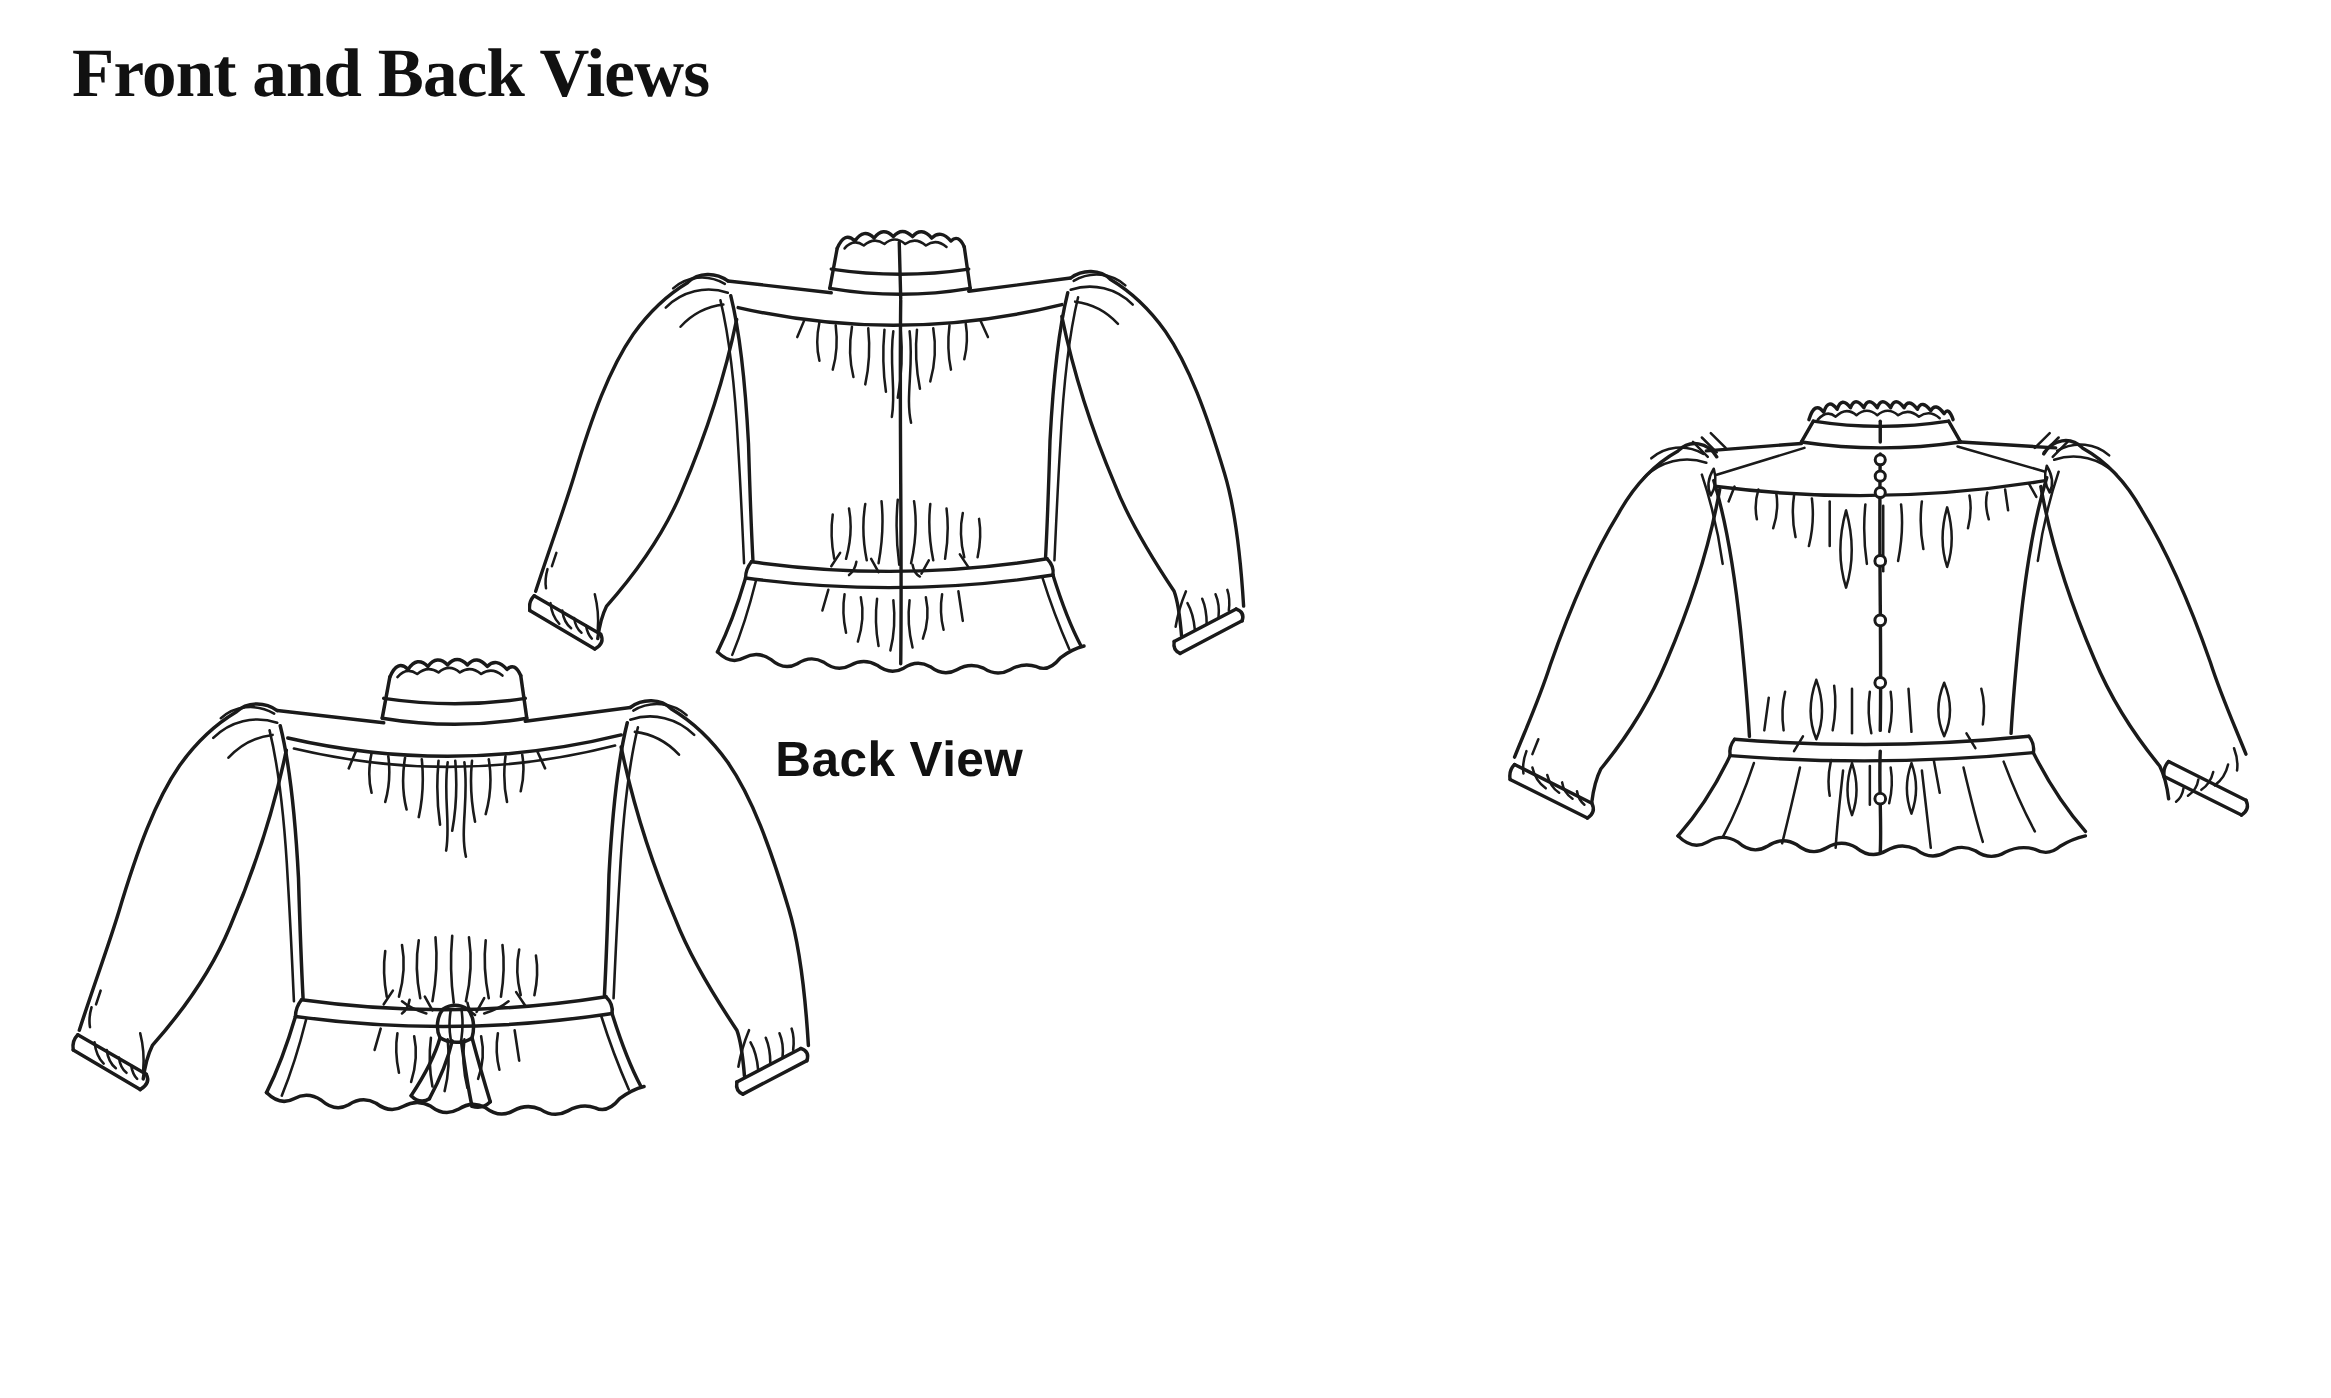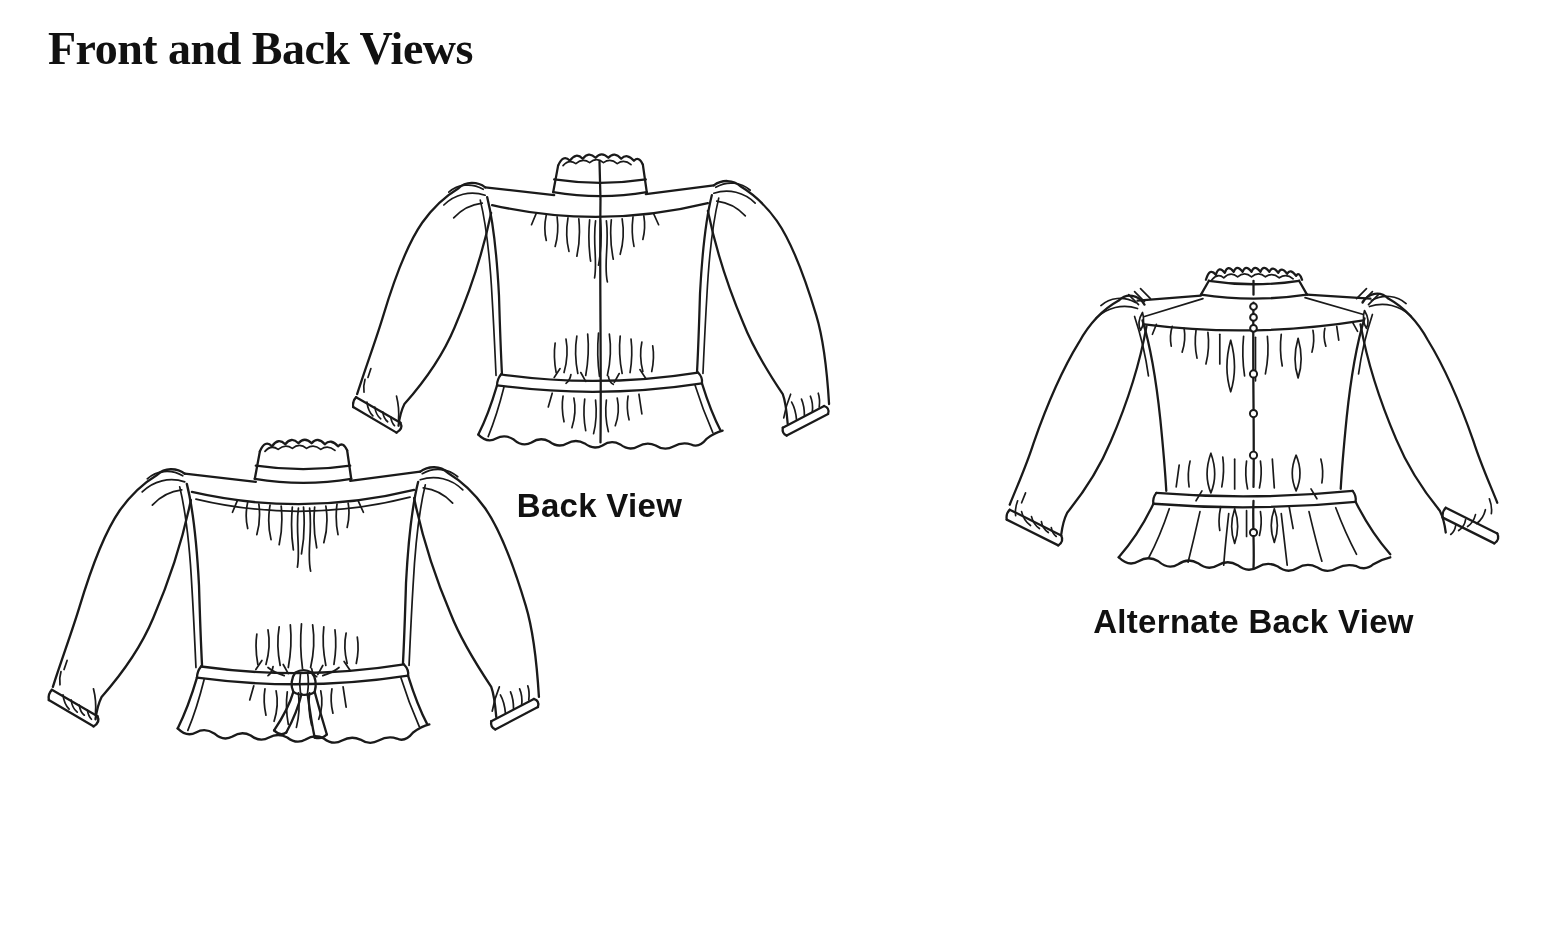--- a/index.html
+++ b/index.html
@@ -355,16 +355,15 @@
         <path d="M441,265 L493,291"></path>
         <path d="M444,255 Q440,259 441,265"></path>
         <path d="M496,281 Q499,287 493,291"></path>
         <path class="fine" d="M484,257 q-2,9 -9,14"></path>
         <path class="fine" d="M474,262 q-2,8 -8,12"></path>
         <path class="fine" d="M464,267 q-1,7 -7,11"></path>
         <path class="fine" d="M454,273 q-1,6 -5,9"></path>
         <path class="fine" d="M488,246 q3,8 2,15"></path>
       </g>
     </svg>
-    <figcaption>Alternate Back View</figcaption>
   </figure>
 
 </div>
 
 </body></html>

